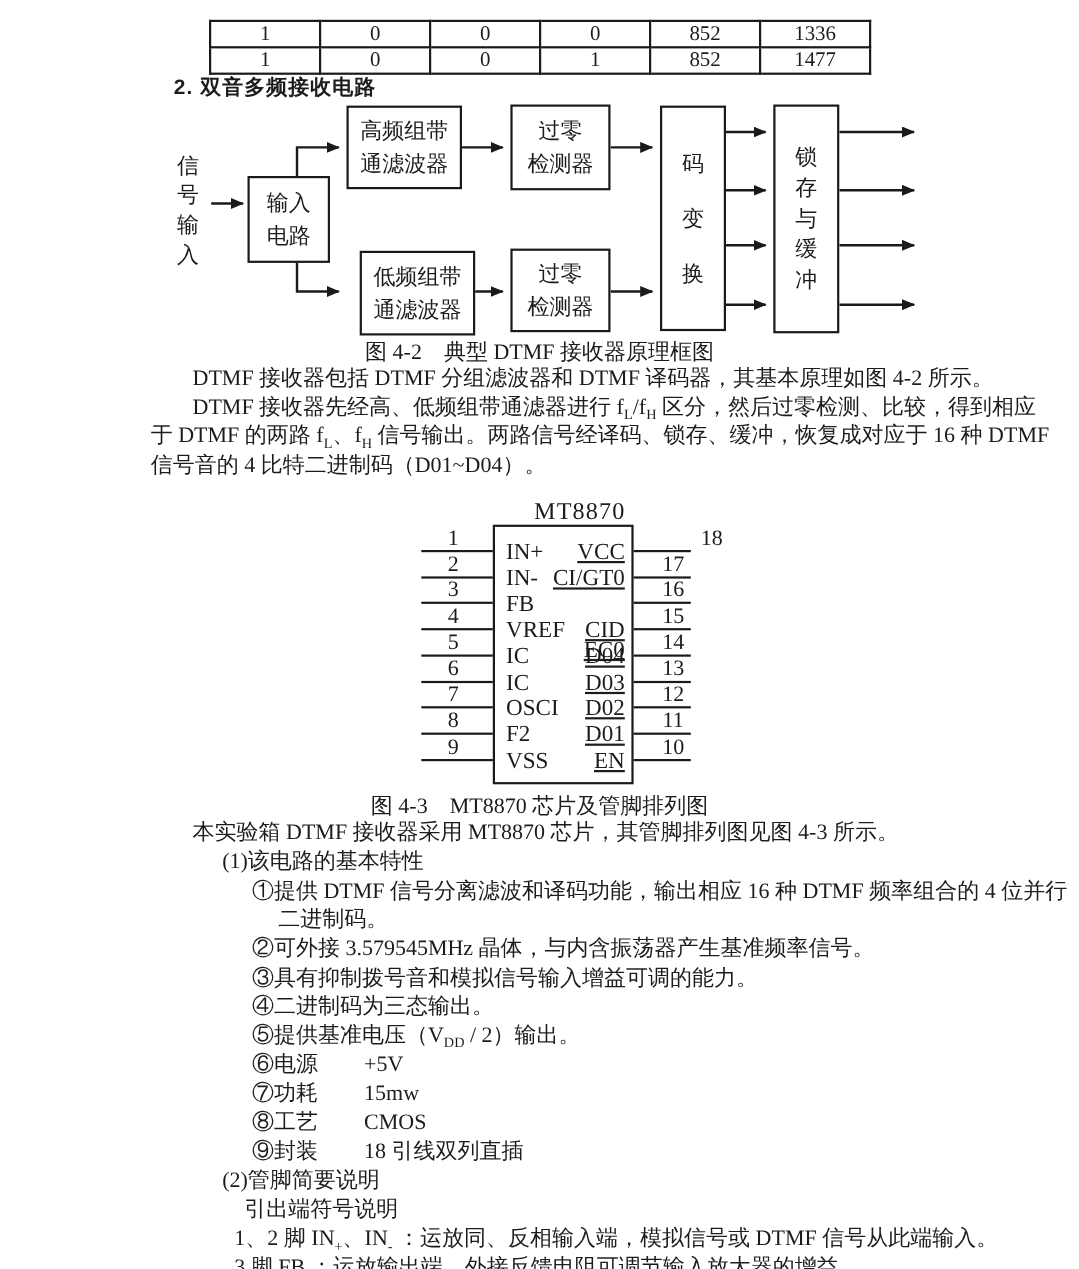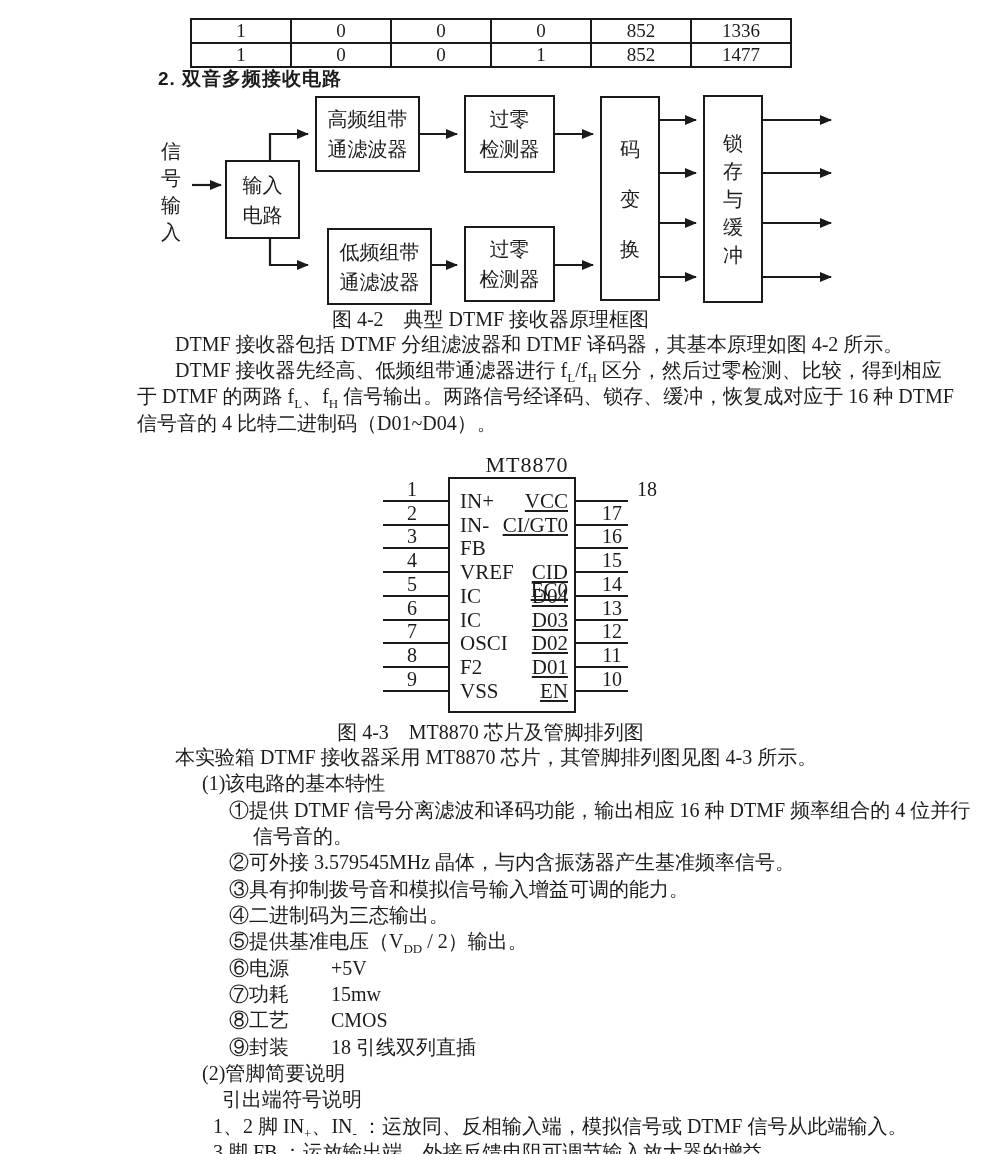--- a/index.html
+++ b/index.html
@@ -191,21 +191,21 @@
       <div class="pnum" style="top: 217.6px; left: 225px;">10</div>
       <div class="plabel right" style="top: 227.6px;">EN</div>
     </div>
 
   <div class="caption" style="top:719px;">图 4-3　MT8870 芯片及管脚排列图</div>
 
   <div class="tblock tblock-body" style="left:137px;top:744px;width:820px;">
       <div class="tline ind-p"><span>本实验箱 DTMF 接收器采用 MT8870 芯片，其管脚排列图见图 4-3 所示。</span></div>
       <div class="tline ind-a"><span>(1)该电路的基本特性</span></div>
       <div class="tline ind-b"><span>①提供 DTMF 信号分离滤波和译码功能，输出相应 16 种 DTMF 频率组合的 4 位并行</span></div>
-      <div class="tline ind-c"><span>信号音的。</span></div>
+      <div class="tline ind-c"><span>二进制码。</span></div>
       <div class="tline ind-b"><span>②可外接 3.579545MHz 晶体，与内含振荡器产生基准频率信号。</span></div>
       <div class="tline ind-b"><span>③具有抑制拨号音和模拟信号输入增益可调的能力。</span></div>
       <div class="tline ind-b"><span>④二进制码为三态输出。</span></div>
       <div class="tline ind-b"><span>⑤提供基准电压（V</span><sub>DD</sub><span> / 2）输出。</span></div>
       <div class="tline ind-b"><span>⑥电源</span><span class="gap" style="width: 42px;"></span><span>+5V</span></div>
       <div class="tline ind-b"><span>⑦功耗</span><span class="gap" style="width: 42px;"></span><span>15mw</span></div>
       <div class="tline ind-b"><span>⑧工艺</span><span class="gap" style="width: 42px;"></span><span>CMOS</span></div>
       <div class="tline ind-b"><span>⑨封装</span><span class="gap" style="width: 42px;"></span><span>18 引线双列直插</span></div>
       <div class="tline ind-a"><span>(2)管脚简要说明</span></div>
       <div class="tline ind-e"><span>引出端符号说明</span></div>

